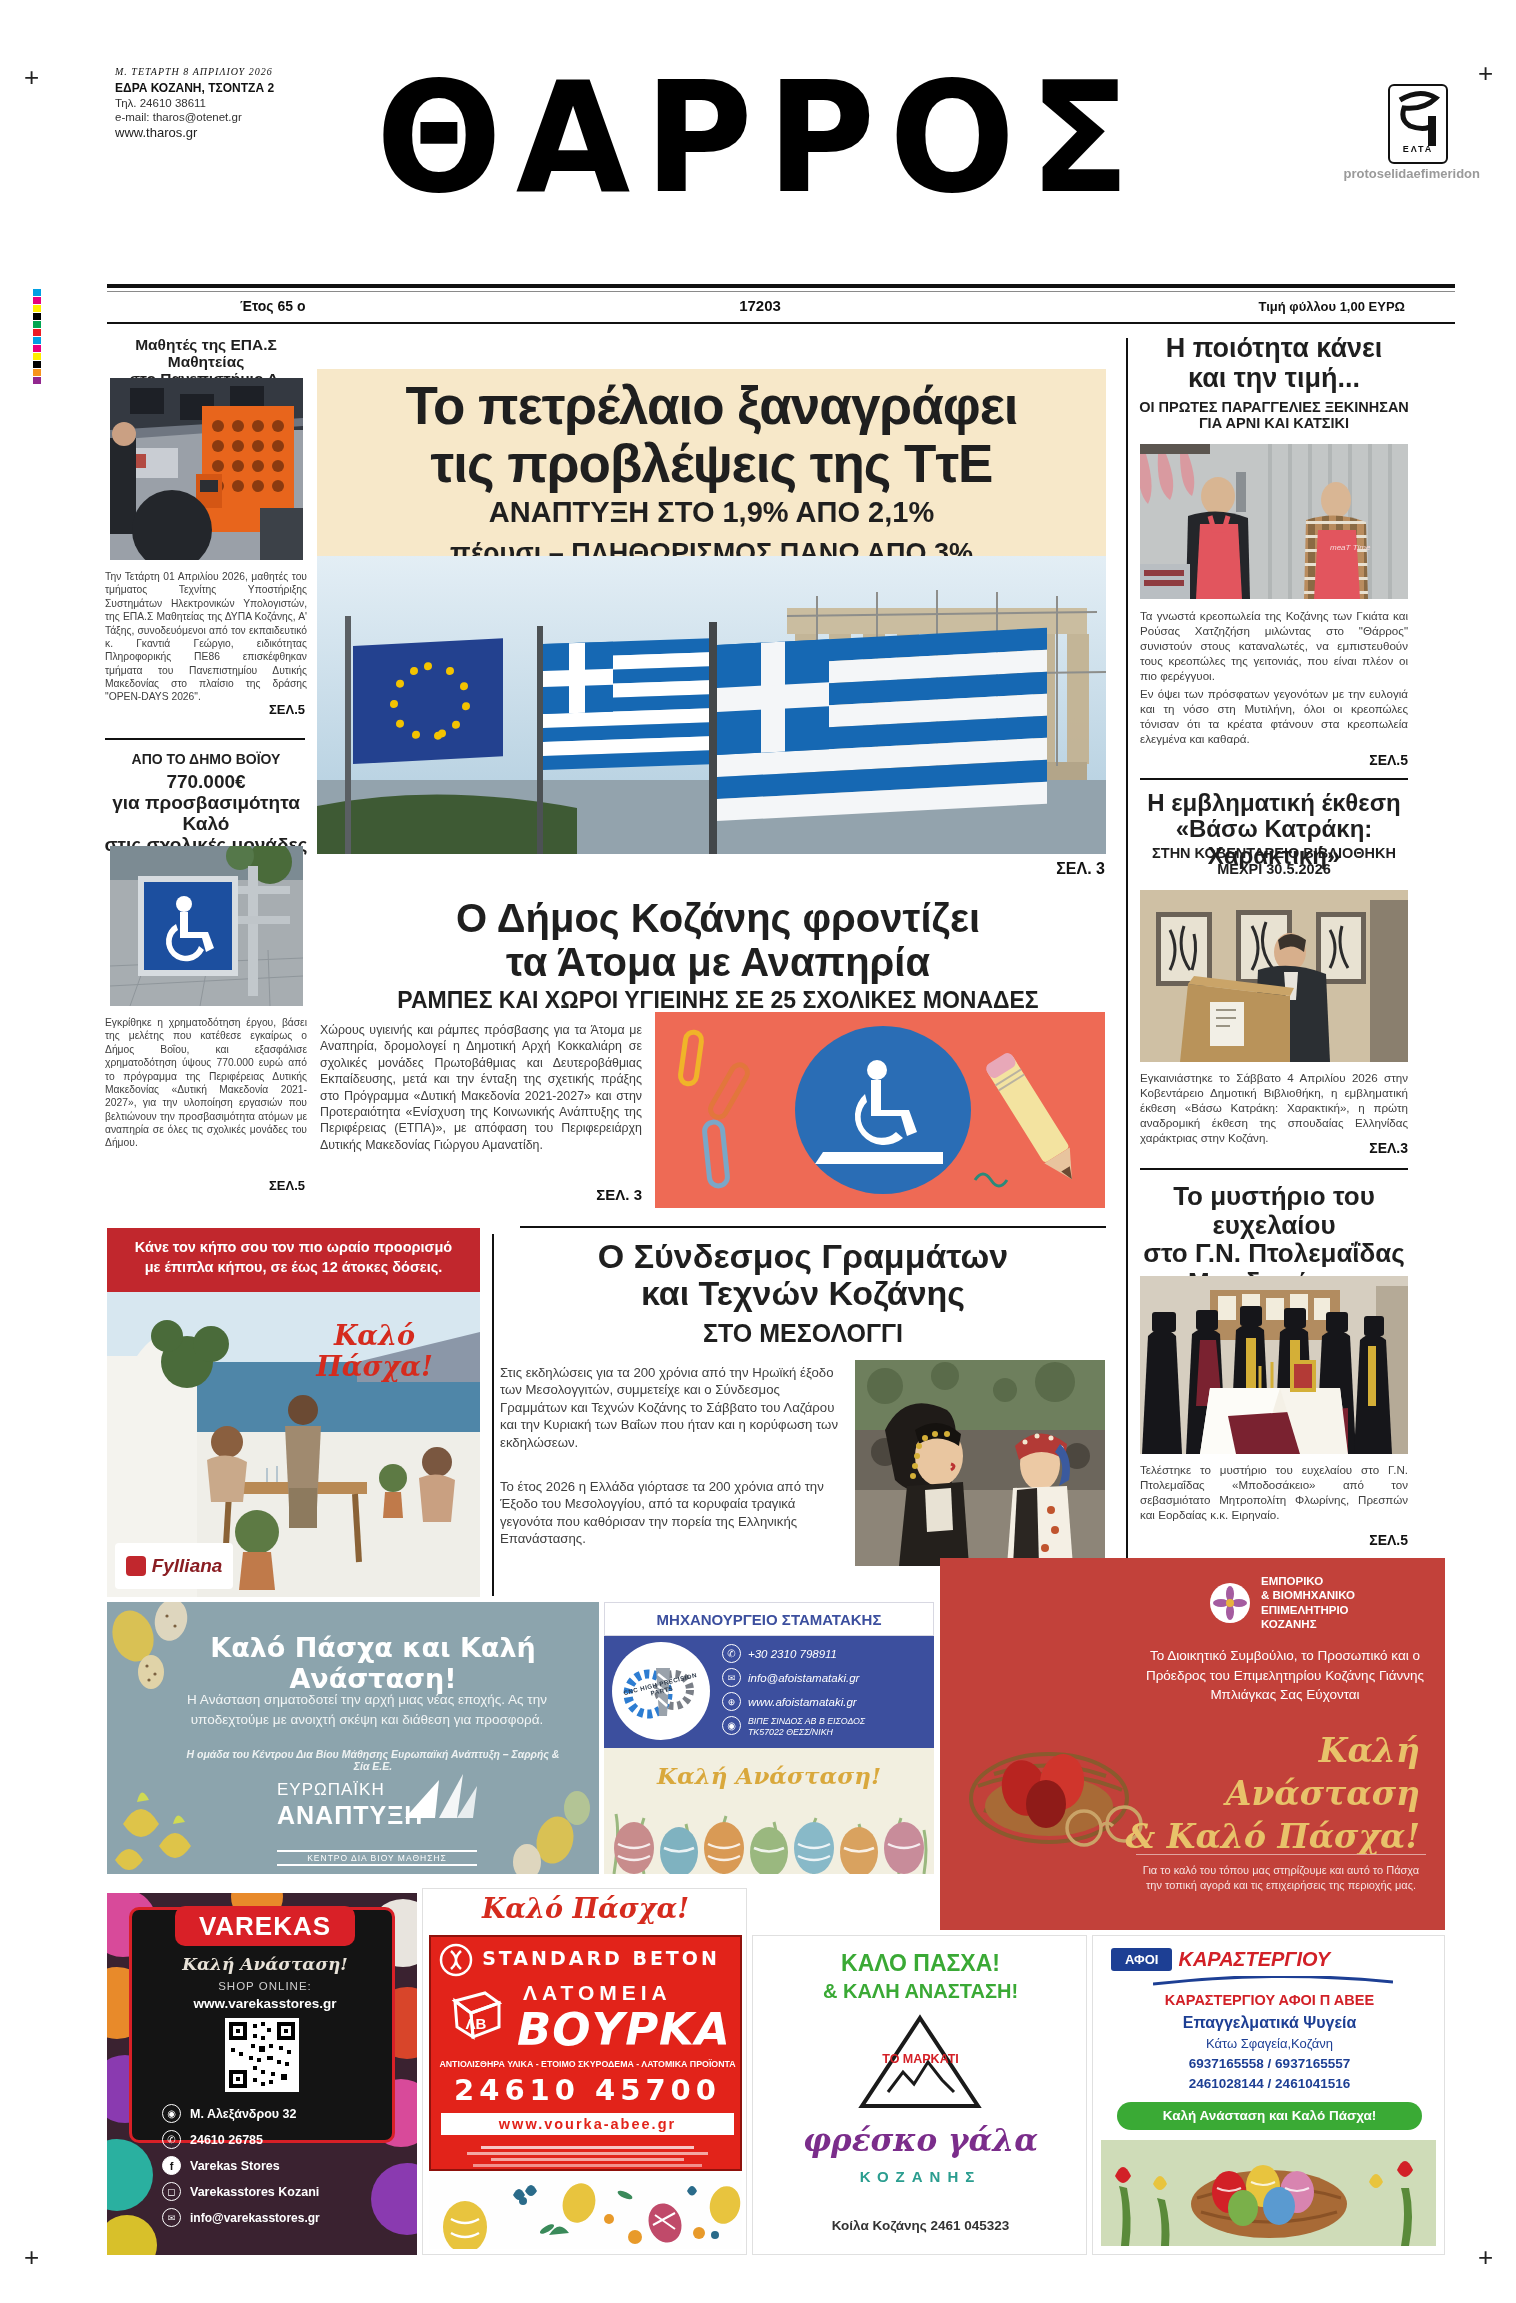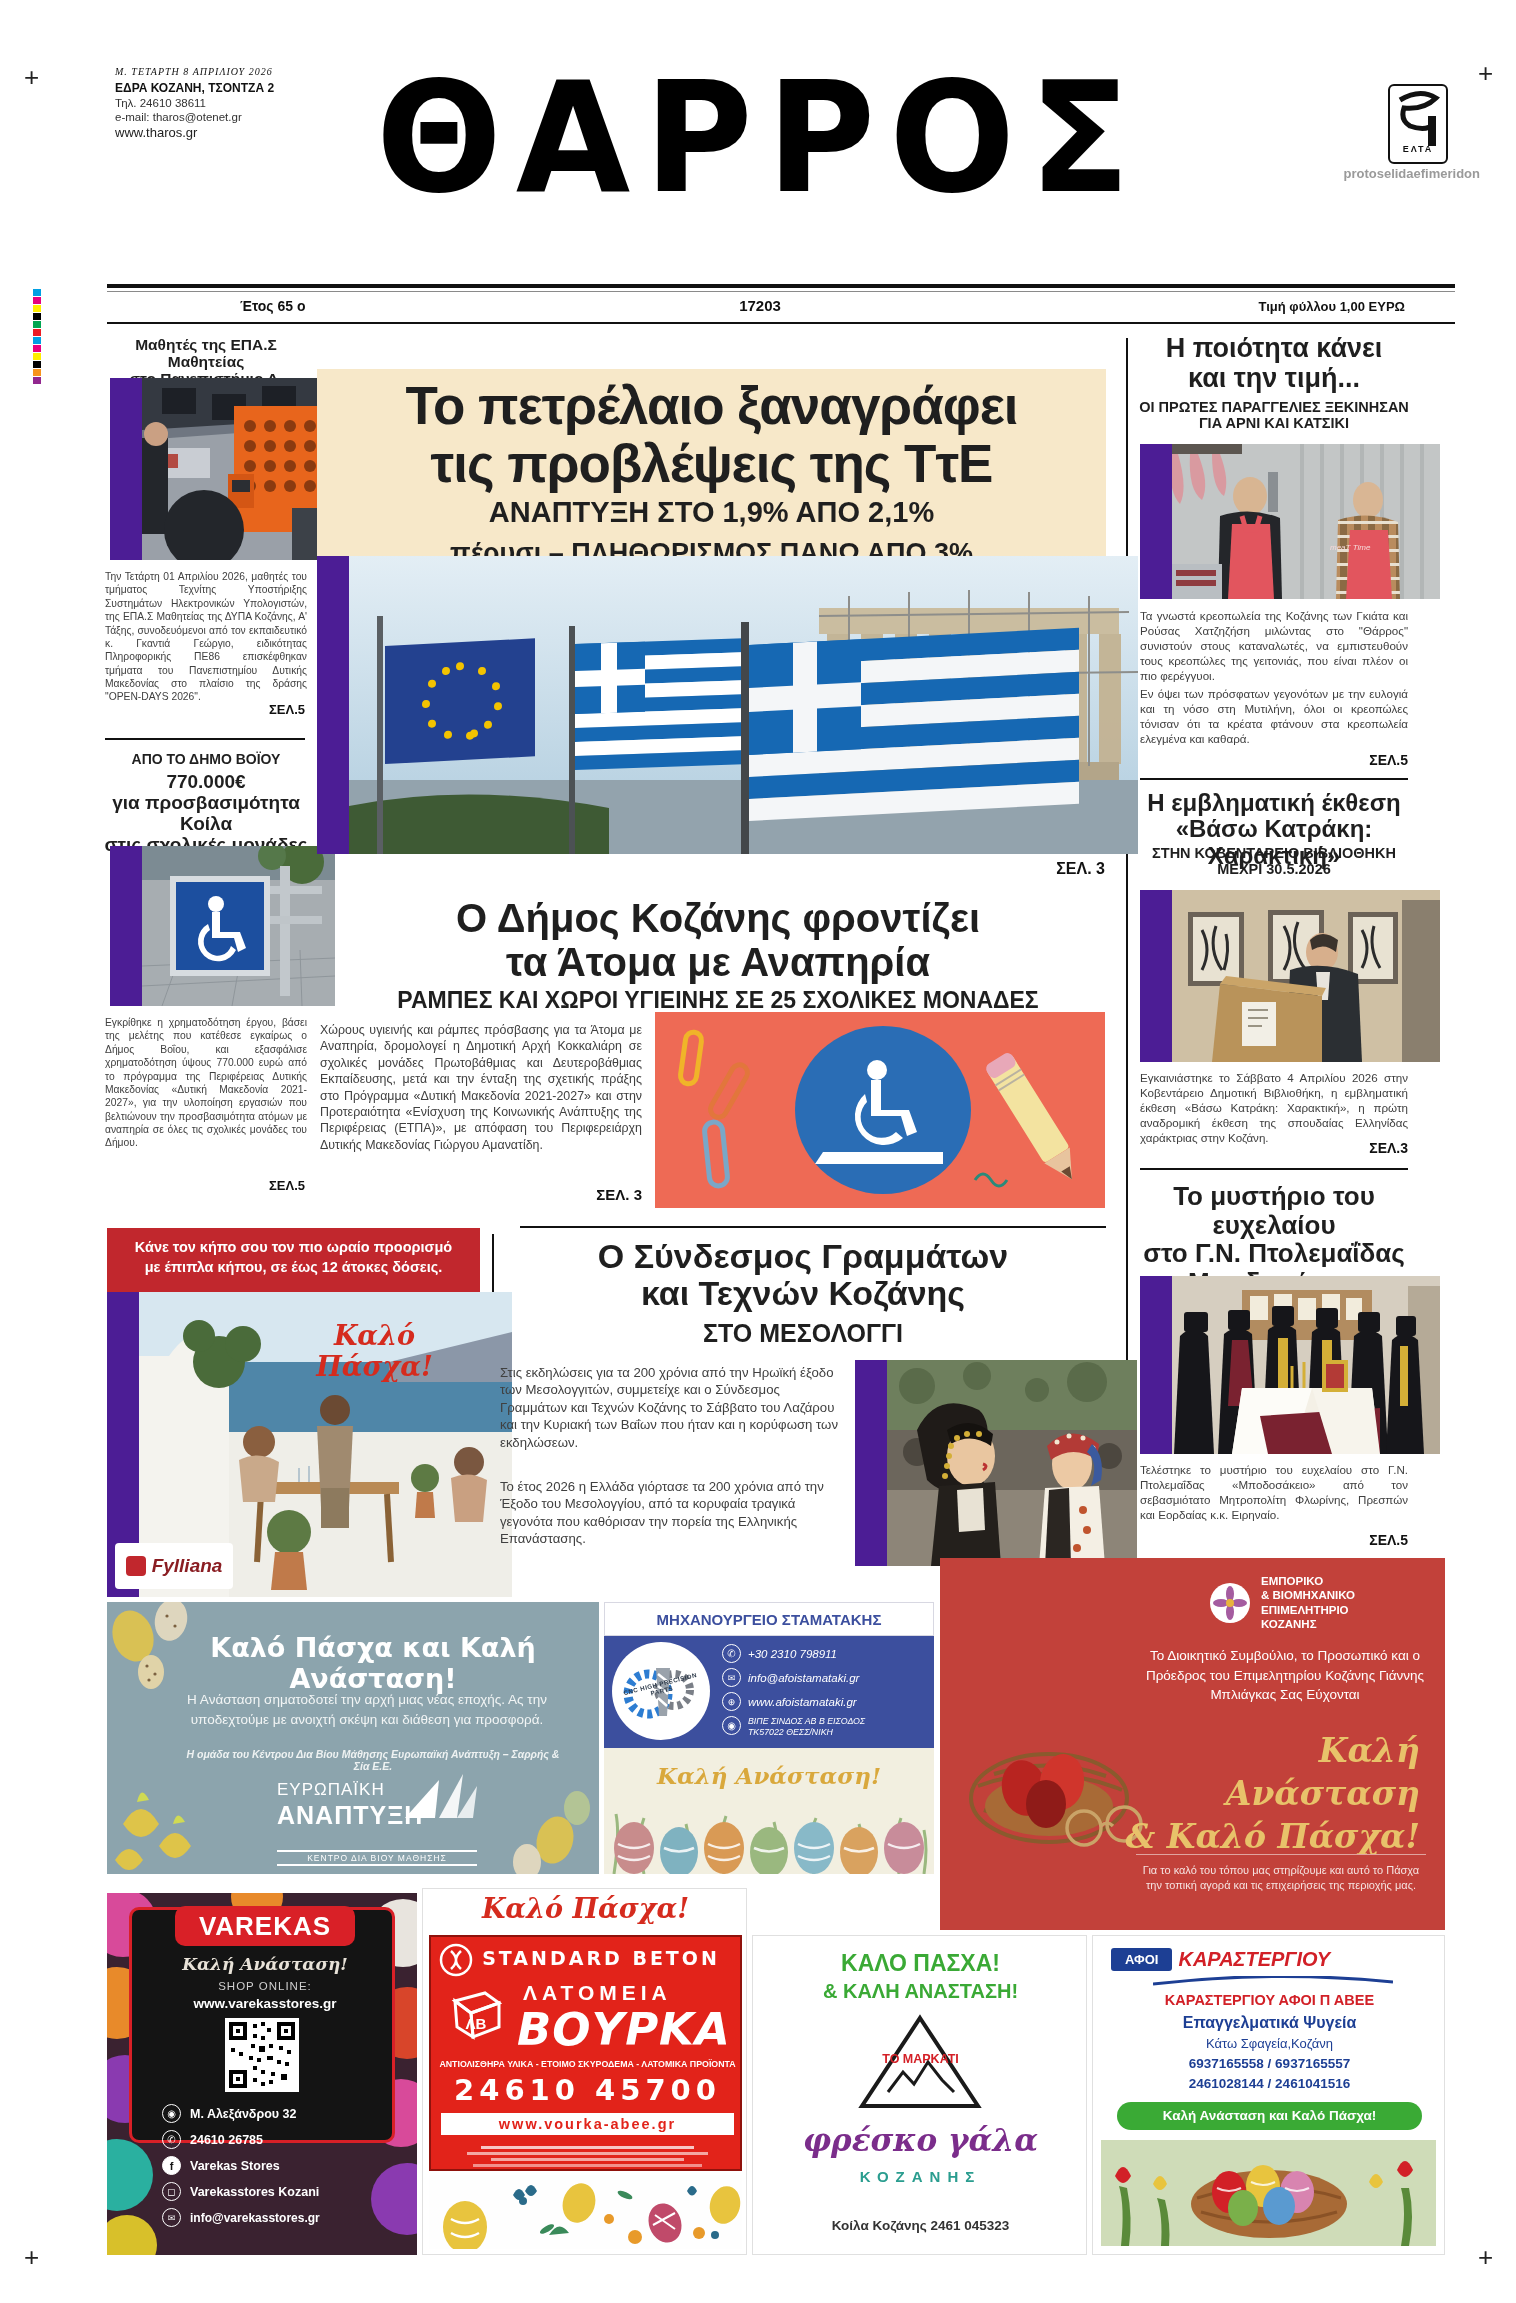--- a/index.html
+++ b/index.html
@@ -14,21 +14,21 @@
   .serif{font-family:"Liberation Serif",serif;}
   .cross{position:absolute;font-size:26px;color:#222;font-weight:normal;}
   .masthead{font-family:"DejaVu Sans",sans-serif;font-weight:bold;font-size:148px;
             letter-spacing:14px;line-height:1;color:#000;transform:scaleY(1.04);}
   .subtitle{font-family:"Liberation Serif",serif;font-size:26px;letter-spacing:7px;color:#1a1a1a;}
   .rule-double{border-top:4px solid #111;border-bottom:1px solid #8a8a8a;height:3px;}
   .rule{background:#111;}
   .hl{font-weight:bold;color:#1f1f1f;line-height:1.1;}
   .bodytxt{color:#404040;line-height:1.3;}
   .pref{font-weight:bold;color:#111;}
-  .photo{overflow:hidden;background:#4c1d95;padding-left:32px;}
+  .photo{overflow:hidden;background:#c2410c;}
   .photo svg{display:block;}
   .script{font-family:"DejaVu Serif",serif;font-style:italic;font-weight:bold;}
   .colorstrip span{display:block;width:8px;height:7px;margin:1px 0;}
   .elta{border:2.5px solid #111;border-radius:6px;}
   .qr{image-rendering:pixelated;}
   .iconcell{display:inline-flex;align-items:center;justify-content:center;
             border:1.5px solid #fff;border-radius:50%;color:#fff;flex:none;}
 </style>
 </head>
 <body>
@@ -125,21 +125,21 @@
       <rect x="150" y="130" width="43" height="52" fill="#3c4148"></rect>
     </svg>
   </div>
   <div class="abs bodytxt j" style="left:105px;top:570px;width:202px;font-size:10.3px;">Την Τετάρτη 01 Απριλίου 2026, μαθητές του τμήματος Τεχνίτης Υποστήριξης Συστημάτων Ηλεκτρονικών Υπολογιστών, της ΕΠΑ.Σ Μαθητείας της ΔΥΠΑ Κοζάνης, Α' Τάξης, συνοδευόμενοι από τον εκπαιδευτικό κ. Γκαντιά Γεώργιο, ειδικότητας Πληροφορικής ΠΕ86 επισκέφθηκαν τμήματα του Πανεπιστημίου Δυτικής Μακεδονίας στο πλαίσιο της δράσης "OPEN-DAYS 2026".</div>
   <div class="abs pref r" style="left:210px;top:702px;width:95px;font-size:13px;">ΣΕΛ.5</div>
   <div class="abs rule" style="left:105px;top:738px;width:200px;height:1.5px;"></div>
 
   <div class="abs hl c" style="left:95px;top:752px;width:222px;font-size:14px;">ΑΠΟ ΤΟ ΔΗΜΟ ΒΟΪΟΥ</div>
   <div class="abs hl c" style="left:95px;top:772px;width:222px;font-size:19px;">
     <div>770.000€</div>
-    <div>για προσβασιμότητα Κοίλα</div>
+    <div>για προσβασιμότητα Καλό</div>
     <div>στις σχολικές μονάδες</div>
   </div>
   <div class="abs photo" style="left:110px;top:846px;width:193px;height:160px;">
     <svg width="193" height="160" viewBox="0 0 193 160">
       <rect width="193" height="160" fill="#a7adb1"></rect>
       <rect width="193" height="34" fill="#7c8b93"></rect>
       <circle cx="160" cy="16" r="22" fill="#4a6b3a"></circle>
         <circle cx="130" cy="10" r="14" fill="#55784a"></circle>
       <g stroke="#8f969b" stroke-width="1">
           <line x1="0" y1="120" x2="193" y2="112"></line>

